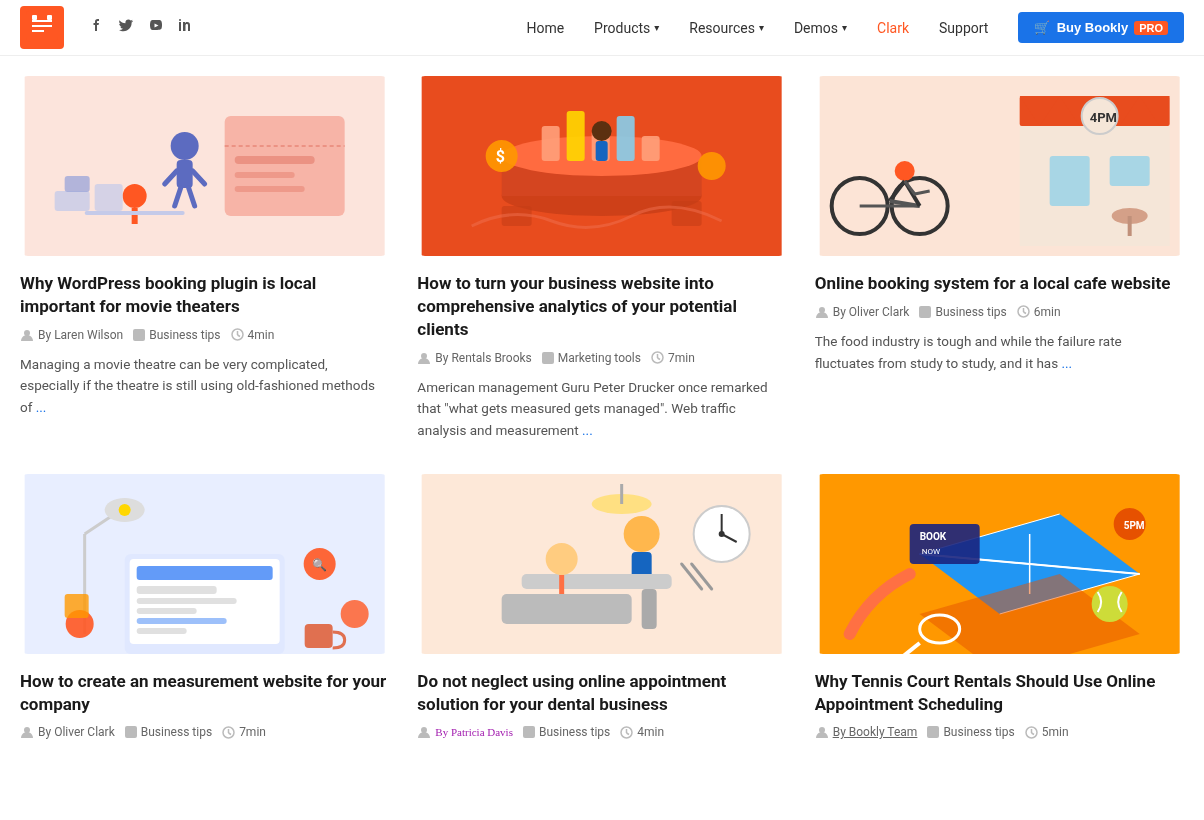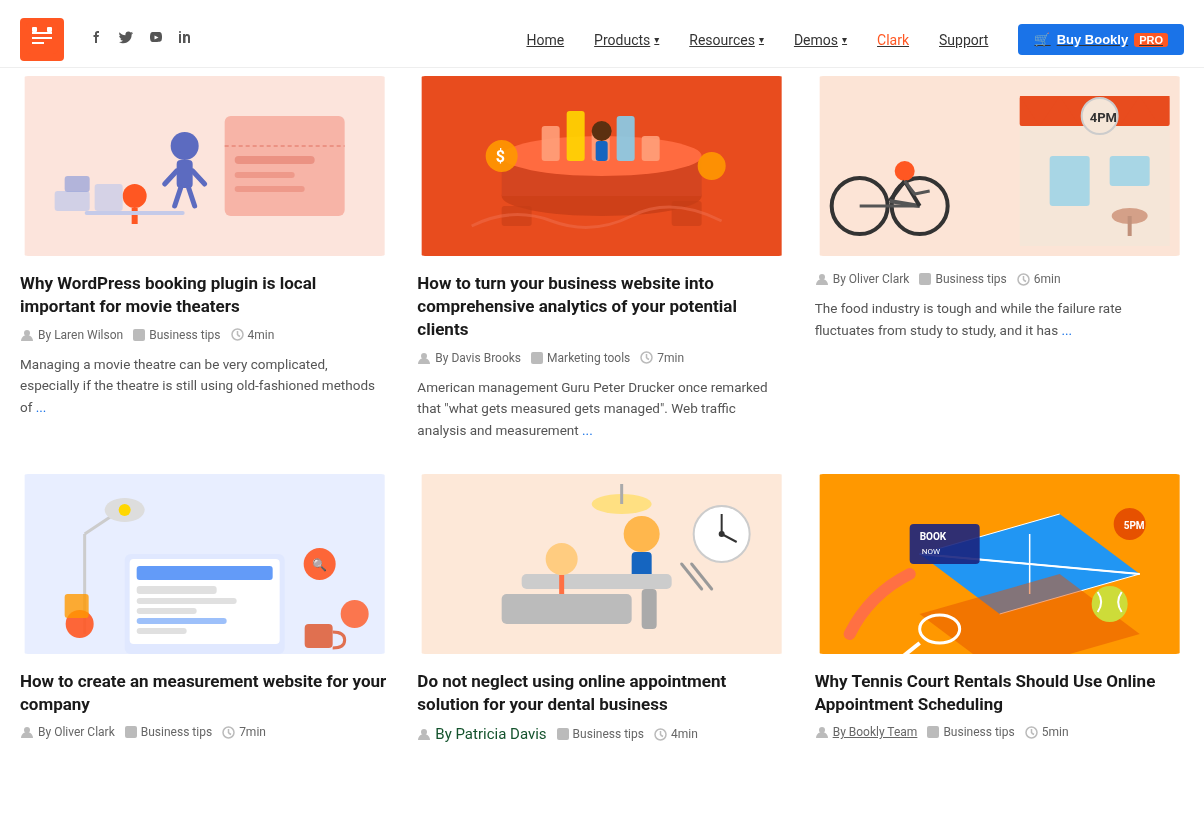--- a/index.html
+++ b/index.html
@@ -6,24 +6,23 @@
     body { font-family: -apple-system, BlinkMacSystemFont, 'Segoe UI', Roboto, sans-serif; background: #fff; color: #333; }
     
     
     .header {
       display: flex;
       align-items: center;
       padding: 0 20px;
       height: 56px;
       border-bottom: 1px solid #eee;
       position: sticky;
-      top: 12px;
+      top: 0;
       background: #fff;
       z-index: 100;
-      text-decoration: underline;
     }
     .logo {
       display: flex;
       align-items: center;
       margin-right: 16px;
     }
     .logo-box {
       background: #ff5722;
       color: #fff;
       font-weight: 900;
@@ -294,21 +293,21 @@
       <path d="M50 150 Q90 130 130 145 Q170 160 210 140 Q250 120 300 145" stroke="#f07050" stroke-width="3" fill="none" opacity="0.5"></path>
     </svg>
     </div>
     <h2 class="card-title">How to turn your business website into comprehensive analytics of your potential clients</h2>
     <div class="card-meta">
       <span class="meta-author">
         <svg width="14" height="14" viewBox="0 0 14 14">
               <circle cx="7" cy="5" r="3" fill="#bbb"></circle>
               <path d="M1 13c0-3.3 2.7-6 6-6s6 2.7 6 6" fill="#bbb"></path>
             </svg>
-        <span style="font-size:12px;color:#666;">By Davis Brooks</span>
+        <span style="font-size:12px;color:#666;">By Rentals Brooks</span>
       </span>
       <span class="meta-category">
         <svg width="12" height="12" viewBox="0 0 12 12">
               <rect width="12" height="12" rx="2" fill="#bbb"></rect>
             </svg>
         <span style="font-size:12px;color:#666;">Marketing tools</span>
       </span>
       <span class="meta-time">
         <svg width="13" height="13" viewBox="0 0 13 13">
               <circle cx="6.5" cy="6.5" r="5.5" fill="none" stroke="#bbb" stroke-width="1.5"></circle>
@@ -341,20 +340,21 @@
       <circle cx="85" cy="95" r="10" fill="#ff5722"></circle>
       <line x1="85" y1="105" x2="70" y2="125" stroke="#333" stroke-width="4"></line>
       <line x1="70" y1="125" x2="100" y2="130" stroke="#555" stroke-width="4"></line>
       <line x1="85" y1="105" x2="100" y2="130" stroke="#333" stroke-width="4"></line>
       <path d="M85 105 L95 118 L110 115" stroke="#555" stroke-width="3" fill="none"></path>
 
       <ellipse cx="310" cy="140" rx="18" ry="8" fill="#d4a088"></ellipse>
       <rect x="308" y="140" width="4" height="20" fill="#c0907a"></rect>
     </svg>
     </div>
+    <h2 class="card-title">Online booking system for a local cafe website</h2>
     <div class="card-meta">
       <span class="meta-author">
         <svg width="14" height="14" viewBox="0 0 14 14">
               <circle cx="7" cy="5" r="3" fill="#bbb"></circle>
               <path d="M1 13c0-3.3 2.7-6 6-6s6 2.7 6 6" fill="#bbb"></path>
             </svg>
         <span style="font-size:12px;color:#666;">By Oliver Clark</span>
       </span>
       <span class="meta-category">
         <svg width="12" height="12" viewBox="0 0 12 12">
@@ -458,21 +458,21 @@
       <line x1="270" y1="90" x2="290" y2="115" stroke="#999" stroke-width="3" stroke-linecap="round"></line>
     </svg>
     </div>
     <h2 class="card-title">Do not neglect using online appointment solution for your dental business</h2>
     <div class="card-meta">
       <span class="meta-author">
         <svg width="14" height="14" viewBox="0 0 14 14">
               <circle cx="7" cy="5" r="3" fill="#bbb"></circle>
               <path d="M1 13c0-3.3 2.7-6 6-6s6 2.7 6 6" fill="#bbb"></path>
             </svg>
-        <span style="font-size:15px;color:#14532d;">By Patricia Davis</span>
+        <span style="font-size:11px;color:#a21caf;font-family:Liberation Serif, serif;">By Patricia Davis</span>
       </span>
       <span class="meta-category">
         <svg width="12" height="12" viewBox="0 0 12 12">
               <rect width="12" height="12" rx="2" fill="#bbb"></rect>
             </svg>
         <span style="font-size:12px;color:#666;">Business tips</span>
       </span>
       <span class="meta-time">
         <svg width="13" height="13" viewBox="0 0 13 13">
               <circle cx="6.5" cy="6.5" r="5.5" fill="none" stroke="#bbb" stroke-width="1.5"></circle>

